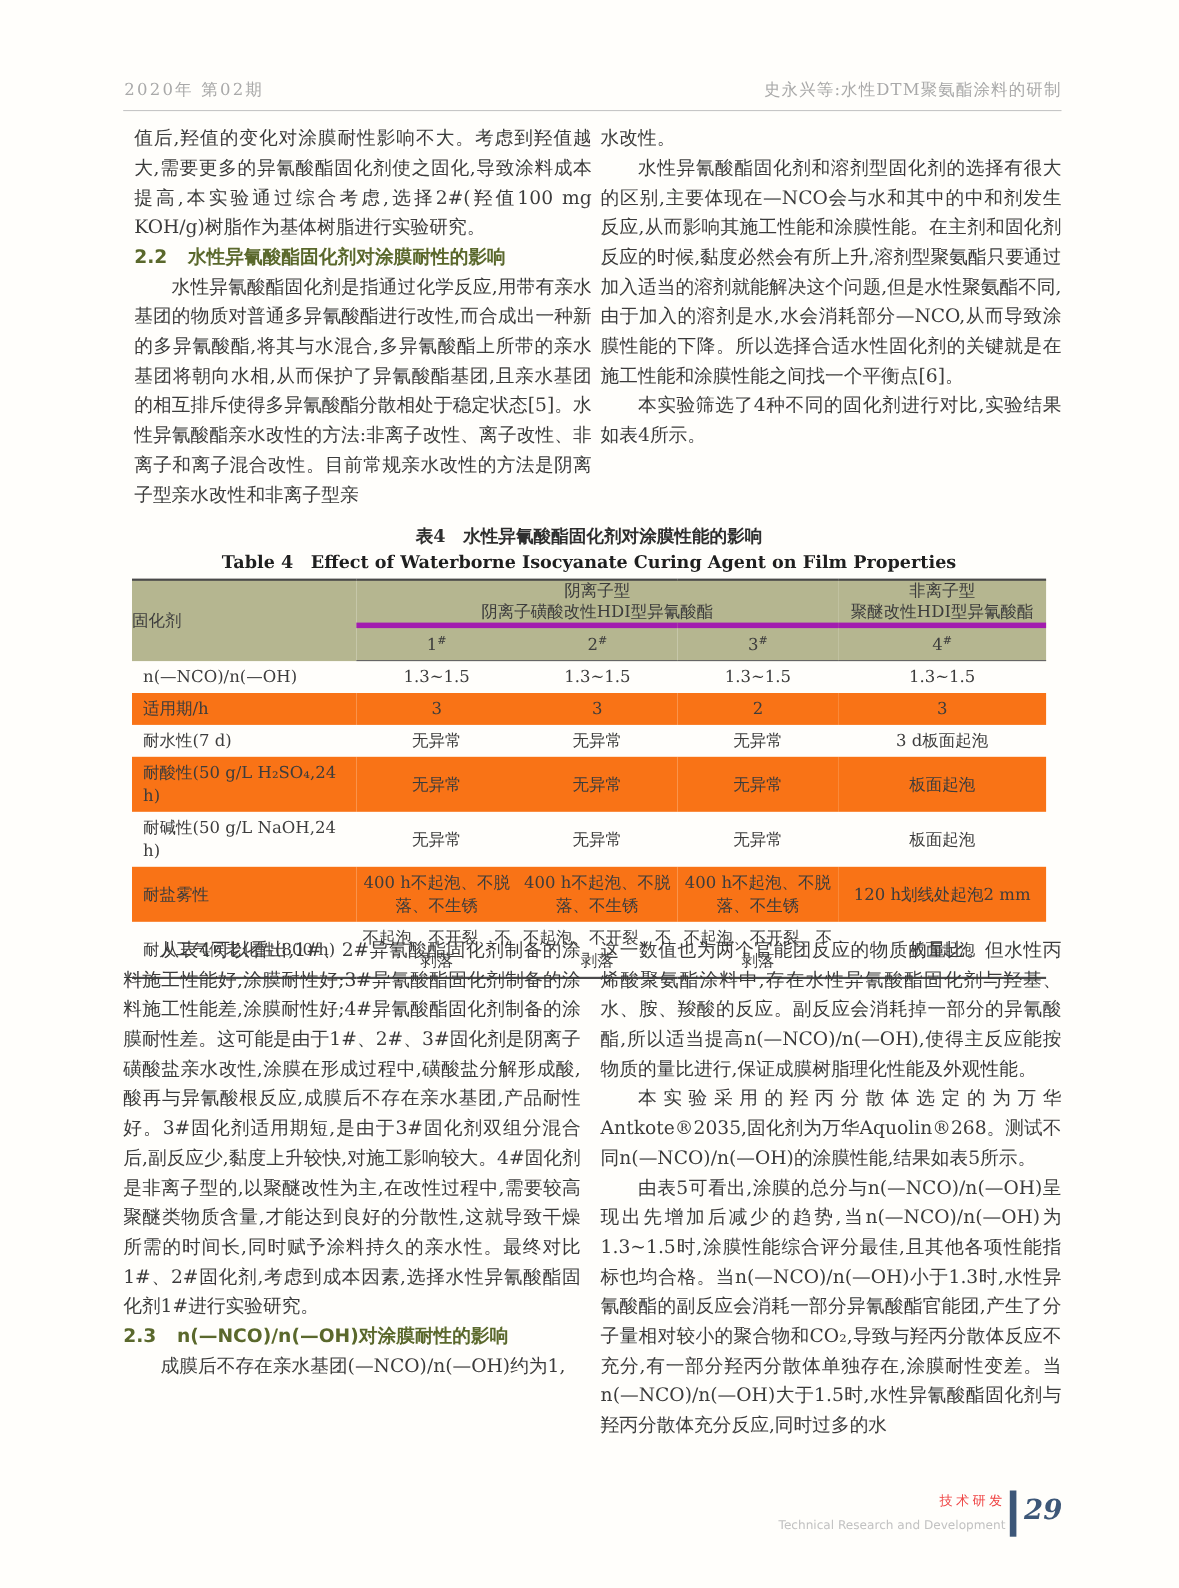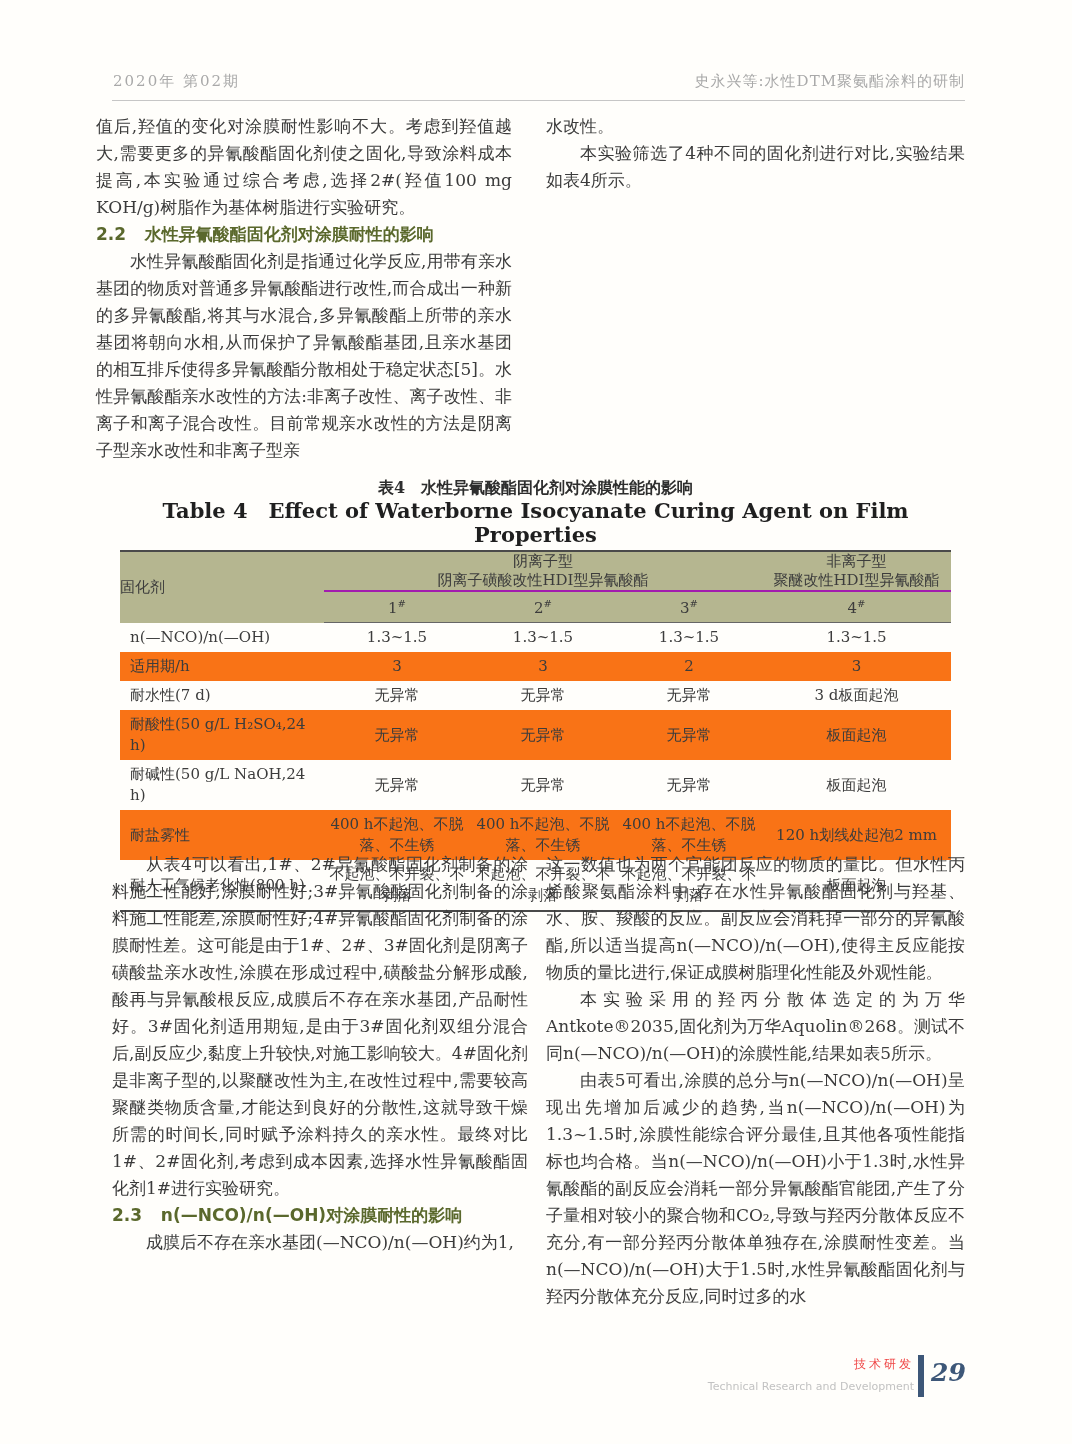--- a/index.html
+++ b/index.html
@@ -8,45 +8,45 @@
     background:#fffefb; color:#3b3b3b;
     font-family:"DejaVu Serif","Liberation Serif",serif;
     overflow:hidden;
   }
   
   .hdr-left  { position:absolute; top:72px; left:113px; font-size:15px; color:#a9a9a9; letter-spacing:2px; }
   .hdr-right { position:absolute; top:72px; right:107px; font-size:15px; color:#a9a9a9; letter-spacing:1px; }
   .hdr-rule  { position:absolute; top:100px; left:112px; width:853px; height:1px; background:#c6c6c6; }
   
   .col { position:absolute; }
-  .col-tl { top:113px; left:96px; width:416px; }
+  .col-tl { top:113px; left:122px; width:416px; }
   .col-tr { top:113px; left:546px; width:419px; }
   .col-bl { top:851px; left:112px; width:416px; }
   .col-br { top:851px; left:546px; width:419px; }
   .col p { margin:0; font-size:17px; line-height:27px; text-align:justify; }
   .indent { text-indent:2em; }
   .sec-head {
     font-family:"DejaVu Sans","Liberation Sans",sans-serif;
     color:#5a682c; font-weight:bold; font-size:17px; line-height:27px;
     margin:2px 0 1px 0; text-align:left;
   }
   .sec-head .num { margin-right:1.1em; }
   
   .table-block { position:absolute; top:477px; left:120px; width:831px; }
   .tbl-title-cn { text-align:center; font-size:16px; font-weight:bold; line-height:22px; color:#2e2e2e; }
-  .tbl-title-en { text-align:center; font-size:21px; font-weight:bold; line-height:24px; margin-bottom:3px; color:#1f1f1f; }
+  .tbl-title-en { text-align:center; font-size:16px; font-weight:bold; line-height:24px; margin-bottom:3px; color:#1f1f1f; }
   table.t4 {
     width:100%; border-collapse:collapse; table-layout:fixed;
     border-top:2px solid #4a4a4a; border-bottom:2px solid #4a4a4a;
     font-size:15px; color:#3c3c3c;
   }
   table.t4 thead { background:#b5b690; }
   table.t4 th { font-weight:normal; padding:0; }
   th.lblhead { text-align:left; padding-left:10px; vertical-align:middle; }
-  .group-cell { padding:3px 16px 2px; border-bottom:2px solid #a21caf;margin-top:35px; }
+  .group-cell { padding:3px 16px 2px; border-bottom:5px solid #a21caf;margin-top:35px; }
   .group-cell span { display:block; text-align:center; line-height:19px; }
   tr.subrow th { padding:2px 0 4px; text-align:center; line-height:20px; border-bottom:1px solid #666; }
   sup { font-size:10px; }
   table.t4 tbody td { padding:4px 5px; text-align:center; line-height:21px; }
   table.t4 tbody td.lbl { text-align:left; padding-left:10px; }
   table.t4 tbody tr.alt { background:#f97316; }
   
   .ft-cn { position:absolute; top:1356px; right:158px; font-size:12px; letter-spacing:3px; color:#ef4444;
            font-family:Liberation Mono, monospace; }
   .ft-en { position:absolute; top:1380px; right:158px; font-size:11px; color:#c2c2c2;
@@ -63,20 +63,21 @@
 <div class="hdr-rule"></div>
 
 <div class="col col-tl">
   <p>值后,羟值的变化对涂膜耐性影响不大。考虑到羟值越大,需要更多的异氰酸酯固化剂使之固化,导致涂料成本提高,本实验通过综合考虑,选择2#(羟值100 mg KOH/g)树脂作为基体树脂进行实验研究。</p>
   <p class="sec-head"><span class="num">2.2</span><span>水性异氰酸酯固化剂对涂膜耐性的影响</span></p>
   <p class="indent">水性异氰酸酯固化剂是指通过化学反应,用带有亲水基团的物质对普通多异氰酸酯进行改性,而合成出一种新的多异氰酸酯,将其与水混合,多异氰酸酯上所带的亲水基团将朝向水相,从而保护了异氰酸酯基团,且亲水基团的相互排斥使得多异氰酸酯分散相处于稳定状态[5]。水性异氰酸酯亲水改性的方法:非离子改性、离子改性、非离子和离子混合改性。目前常规亲水改性的方法是阴离子型亲水改性和非离子型亲</p>
 </div>
 
 <div class="col col-tr">
   <p>水改性。</p>
+  <p class="indent">水性异氰酸酯固化剂和溶剂型固化剂的选择有很大的区别,主要体现在—NCO会与水和其中的中和剂发生反应,从而影响其施工性能和涂膜性能。在主剂和固化剂反应的时候,黏度必然会有所上升,溶剂型聚氨酯只要通过加入适当的溶剂就能解决这个问题,但是水性聚氨酯不同,由于加入的溶剂是水,水会消耗部分—NCO,从而导致涂膜性能的下降。所以选择合适水性固化剂的关键就是在施工性能和涂膜性能之间找一个平衡点[6]。</p>
   <p class="indent">本实验筛选了4种不同的固化剂进行对比,实验结果如表4所示。</p>
 </div>
 
 <div class="table-block">
   <div class="tbl-title-cn">表4　水性异氰酸酯固化剂对涂膜性能的影响</div>
   <div class="tbl-title-en">Table 4　Effect of Waterborne Isocyanate Curing Agent on Film Properties</div>
   <table class="t4">
     <colgroup>
       <col style="width:204px">
         <col style="width:146px">

